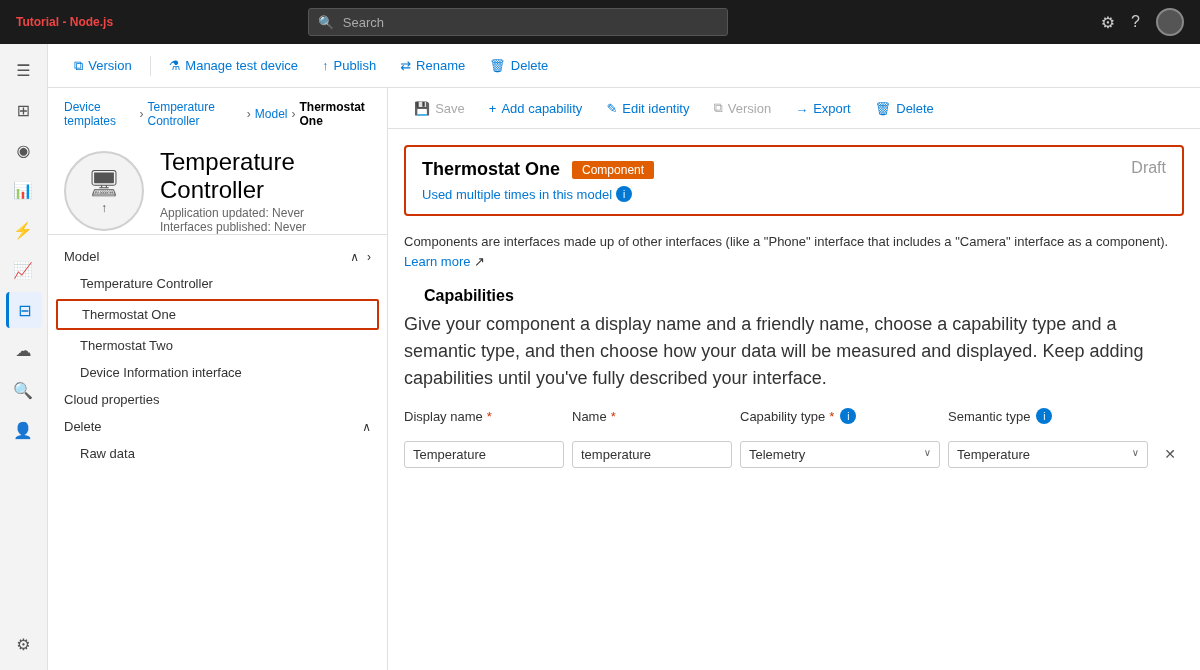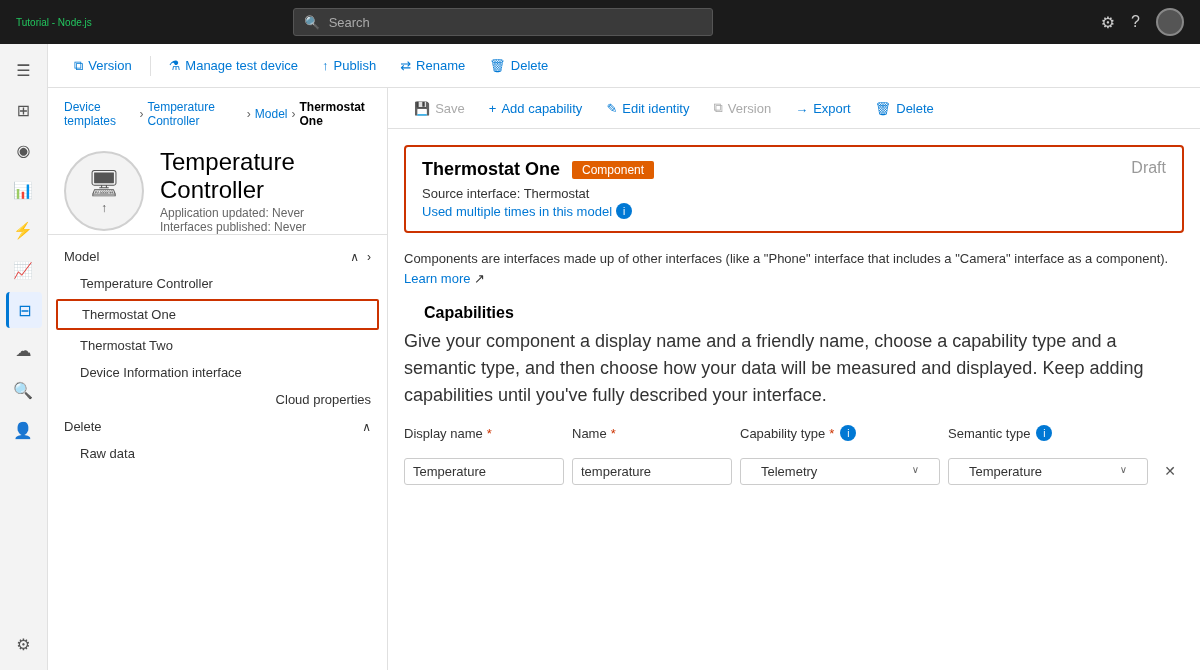--- a/index.html
+++ b/index.html
@@ -8,23 +8,23 @@
     
     .top-bar {
       height: 44px;
       background: #1b1b1b;
       display: flex;
       align-items: center;
       padding: 0 16px;
       gap: 16px;
     }
     .top-bar-title {
-      color: #22c55e;
-      font-size: 10px;
-      font-weight: 400;
+      color: #ef4444;
+      font-size: 12px;
+      font-weight: 700;
       white-space: nowrap;
     }
     .top-bar-search {
       flex: 1;
       max-width: 420px;
       background: #3a3a3a;
       border: 1px solid #555;
       border-radius: 3px;
       display: flex;
       align-items: center;
@@ -201,21 +201,20 @@
       border: 2px solid #cc3300;
       margin: 2px 8px;
       border-radius: 2px;
       padding: 4px 8px 4px 24px;
     }
     .tree-section-item {
       padding: 6px 16px 6px 16px;
       font-size: 13px;
       color: #333;
       cursor: pointer;
-      text-align: right;
     }
 
     
     .right-panel {
       flex: 1;
       display: flex;
       flex-direction: column;
       overflow-y: auto;
       background: #fff;
     }
@@ -360,21 +359,21 @@
       border-radius: 3px;
       padding: 5px 8px;
       font-size: 13px;
       color: #333;
       background: #fff;
       width: 100%;
     }
     .field-select {
       border: 1px solid #ccc;
       border-radius: 3px;
-      padding: 5px 20px;
+      padding: 5px 8px;
       font-size: 13px;
       color: #333;
       background: #fff;
       width: 100%;
       display: flex;
       justify-content: space-between;
       cursor: pointer;
     }
     .select-chevron { color: #666; font-size: 10px; }
     .icon-btn {
@@ -527,21 +526,20 @@
         </div>
 
         <div class="detail-area">
 
           <div class="component-card">
             <div class="component-header">
               <span class="component-title">Thermostat One</span>
               <span class="component-badge">Component</span>
             </div>
             <div class="draft-label">Draft</div>
-            <div class="component-source">Source interface: Thermostat</div>
             <div class="component-used">
               <span>Used multiple times in this model</span>
               <span class="info-icon">i</span>
             </div>
           </div>
 
           <p class="description-text">
             Components are interfaces made up of other interfaces (like a "Phone" interface that includes a "Camera" interface as a component). <a href="#">Learn more</a> <span>↗</span>
           </p>
 

